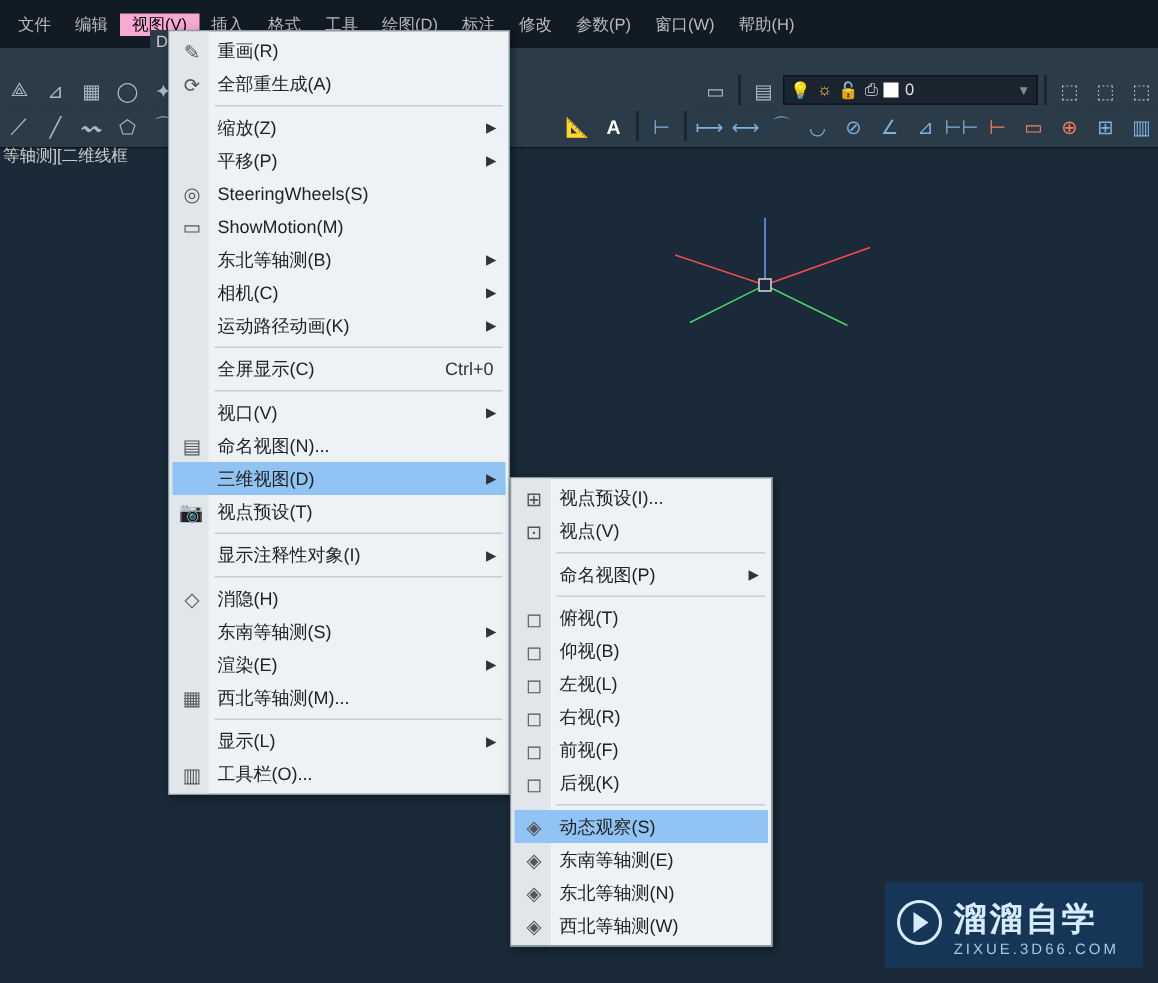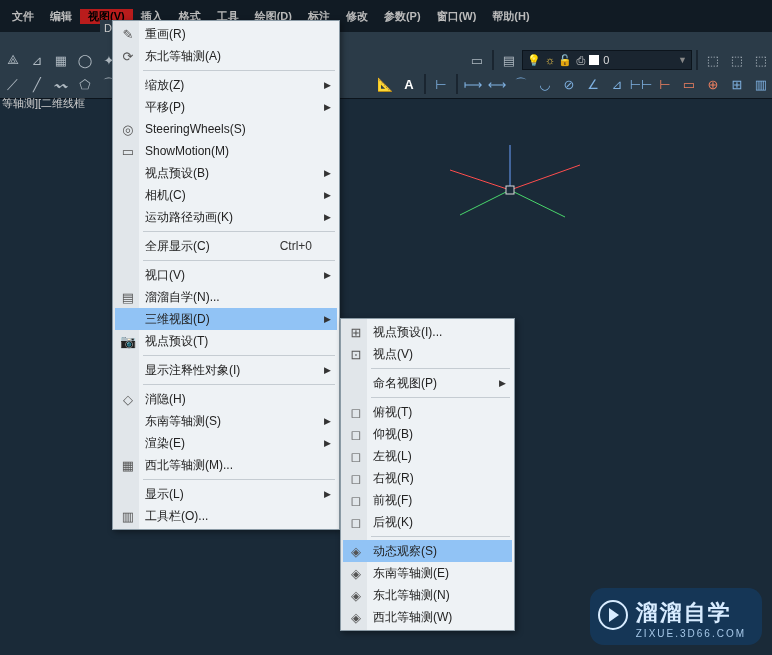--- a/index.html
+++ b/index.html
@@ -14,24 +14,23 @@
   }
   .menubar {
     height: 32px;
     background: #111b24;
     display: flex;
     align-items: center;
     color: #bbb;
     font-size: 11px;
     padding: 0 4px;
     overflow: hidden;
-    font-weight: bold;
   }
   .menubar span { padding: 0 8px; white-space: nowrap; }
-  .menubar span.highlight { background: #b91c1c; color: #000; }
+  .menubar span.highlight { background: #f9a8d4; color: #000; }
 
   .toolbars {
     background: #2b3b48;
     padding: 2px 0;
     border-bottom: 1px solid #0c141c;
   }
   .toolbar-row {
     height: 24px;
     display: flex;
     align-items: center;
@@ -95,37 +94,37 @@
   .menu-item .icon {
     position: absolute; left: 4px; top: 2px;
     width: 18px; height: 18px;
     display: flex; align-items: center; justify-content: center;
     color: #555; font-size: 13px;
   }
   .menu-item .arrow {
     position: absolute; right: 6px; font-size: 9px; color: #333;
   }
   .menu-item .shortcut {
-    position: absolute; right: 25px; color: #333;
+    position: absolute; right: 8px; color: #333;
   }
   .menu-sep {
     height: 1px; background: #c5ccd2; margin: 3px 2px 3px 28px;
   }
   .menu-iconcol {
     position: absolute; left: 0; top: 0; bottom: 0; width: 26px;
     background: #e1e6ea;
   }
 
   .watermark {
     position: absolute;
     right: 10px; bottom: 10px;
     background: rgba(20,60,100,0.7);
     color: #d8ecff;
     padding: 10px 16px 6px 46px;
-    border-radius: 14px;
+    border-radius: 0;
     font-family: "Microsoft YaHei", sans-serif;
   }
   .watermark .big {
     font-size: 22px; font-weight: bold; letter-spacing: 2px;
   }
   .watermark .small {
     font-size: 10px; letter-spacing: 2px; color: #a6c8e8;
   }
   .watermark .play {
     position: absolute; left: 8px; top: 12px;
@@ -228,41 +227,41 @@
 </svg>
 
 <div class="menu" id="view-menu" style="left:112px; top:20px; width:228px;">
   <div class="menu-iconcol"></div>
 <div class="menu-item">
       <span class="icon">✎</span>
       <span>重画(R)</span>
     </div>
     <div class="menu-item">
       <span class="icon">⟳</span>
-      <span>东北等轴测(A)</span>
+      <span>全部重生成(A)</span>
     </div>
     <div class="menu-sep"></div>
     <div class="menu-item">
       <span>缩放(Z)</span>
       <span class="arrow">▶</span>
     </div>
     <div class="menu-item">
       <span>平移(P)</span>
       <span class="arrow">▶</span>
     </div>
     <div class="menu-item">
       <span class="icon">◎</span>
       <span>SteeringWheels(S)</span>
     </div>
     <div class="menu-item">
       <span class="icon">▭</span>
       <span>ShowMotion(M)</span>
     </div>
     <div class="menu-item">
-      <span>视点预设(B)</span>
+      <span>东北等轴测(B)</span>
       <span class="arrow">▶</span>
     </div>
     <div class="menu-item">
       <span>相机(C)</span>
       <span class="arrow">▶</span>
     </div>
     <div class="menu-item">
       <span>运动路径动画(K)</span>
       <span class="arrow">▶</span>
     </div>
@@ -271,21 +270,21 @@
       <span>全屏显示(C)</span>
       <span class="shortcut">Ctrl+0</span>
     </div>
     <div class="menu-sep"></div>
     <div class="menu-item">
       <span>视口(V)</span>
       <span class="arrow">▶</span>
     </div>
     <div class="menu-item">
       <span class="icon">▤</span>
-      <span>溜溜自学(N)...</span>
+      <span>命名视图(N)...</span>
     </div>
     <div class="menu-item highlight">
       <span>三维视图(D)</span>
       <span class="arrow">▶</span>
     </div>
     <div class="menu-item">
       <span class="icon">📷</span>
       <span>视点预设(T)</span>
     </div>
     <div class="menu-sep"></div>

